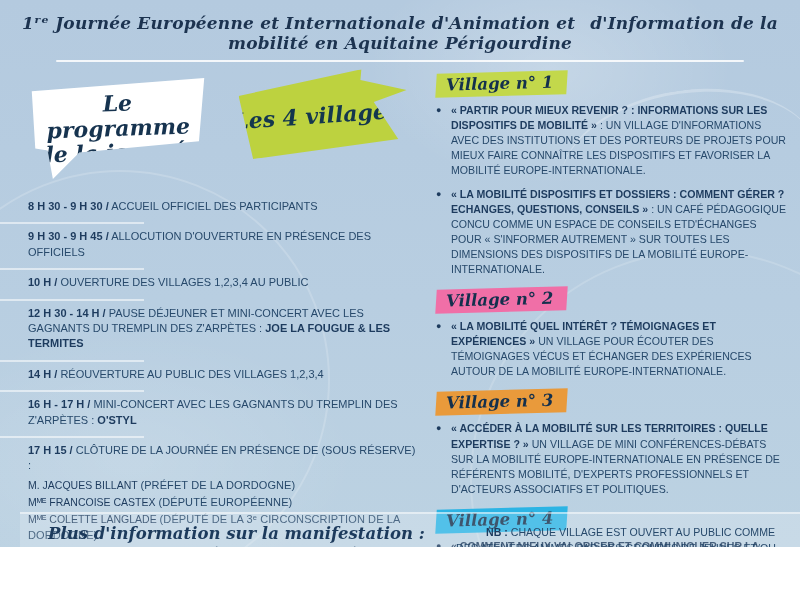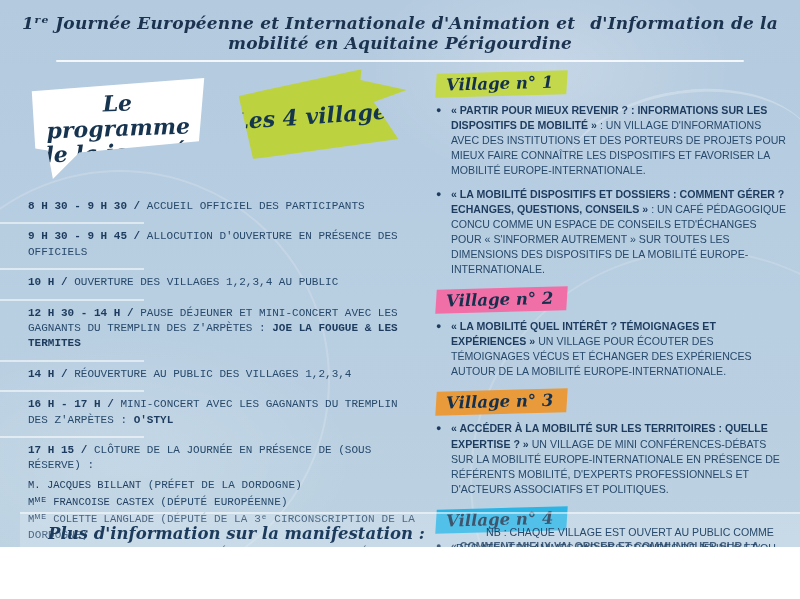--- a/index.html
+++ b/index.html
@@ -48,21 +48,21 @@
     position:absolute; left:212px; top:2px; width:168px; height:82px;
     background:#bdd23f; transform: rotate(-4deg);
     clip-path: polygon(0% 22%, 74% 0%, 73% 13%, 100% 29%, 80% 41%, 93% 88%, 6% 100%);
     display:flex; align-items:center; justify-content:center;
   }
   .banner-text { font-family:"DejaVu Serif", serif; font-style:italic; font-weight:700;
     font-size:22px; color:#14374e; transform: translate(-8px,2px); }
 
   
   .schedule { list-style:none; margin-top:10px; }
-  .schedule > li { position:relative; padding:7px 0 8px; font-size:11px; line-height:1.4; color:#27496b;font-family:Liberation Mono, monospace; }
+  .schedule > li { position:relative; padding:7px 0 8px; font-size:11px; line-height:1.4; color:#27496b; }
   .schedule > li + li::before { content:""; position:absolute; top:0; left:-28px; width:144px; height:2px; background:rgba(255,255,255,.55); }
   .time { font-weight:700; color:#1d3b5e; }
   .band { font-weight:700; color:#1d3b5e; }
   .attendees { list-style:none; margin-top:3px; }
   .attendees li { padding:1px 0; font-size:10.5px; color:#1d3b5e; }
   .attendees .role { font-size:11px; color:#27496b; letter-spacing:.1px; }
 
   
   .village { margin-bottom:9px; }
   .vlabel { display:inline-block; padding:2px 14px 3px 10px; margin:2px 0 7px; transform: rotate(-1.5deg) skewX(-5deg); }
@@ -75,21 +75,21 @@
 
   
   .footer { position:absolute; left:0; right:0; top:512px; bottom:0;
     background:rgba(255,255,255,.18); border-top:2px solid rgba(255,255,255,.5);
     display:flex; padding:10px 12px 0 28px; z-index:2;margin-left:20px; }
   .more-info { width:392px; flex:none; }
   .more-info-heading { font-family:"DejaVu Serif", serif; font-style:italic; font-weight:700;
     font-size:16.5px; color:#1c3a5c; margin-bottom:3px; }
   .more-info-url { font-size:10.5px; line-height:1.55; color:#27496b; width:368px; letter-spacing:.2px; }
   .nb { flex:1; padding-left:16px; font-size:10.6px; line-height:1.52; color:#27496b; }
-  .nb-label { font-weight:400; color:#1d3b5e;padding-left:30px; }
+  .nb-label { font-weight:700; color:#1d3b5e;padding-left:30px; }
 </style>
 </head>
 <body>
 
 <div class="page">
 
   <div class="deco deco-map-top"></div>
   <div class="deco deco-map-left"></div>
   <div class="deco deco-circle1"></div>
   <div class="deco deco-circle2"></div>

